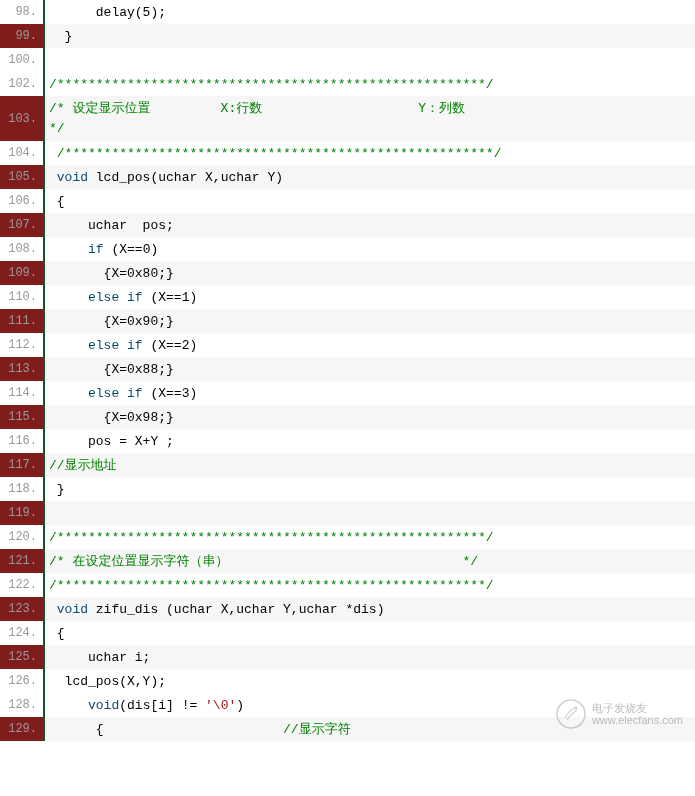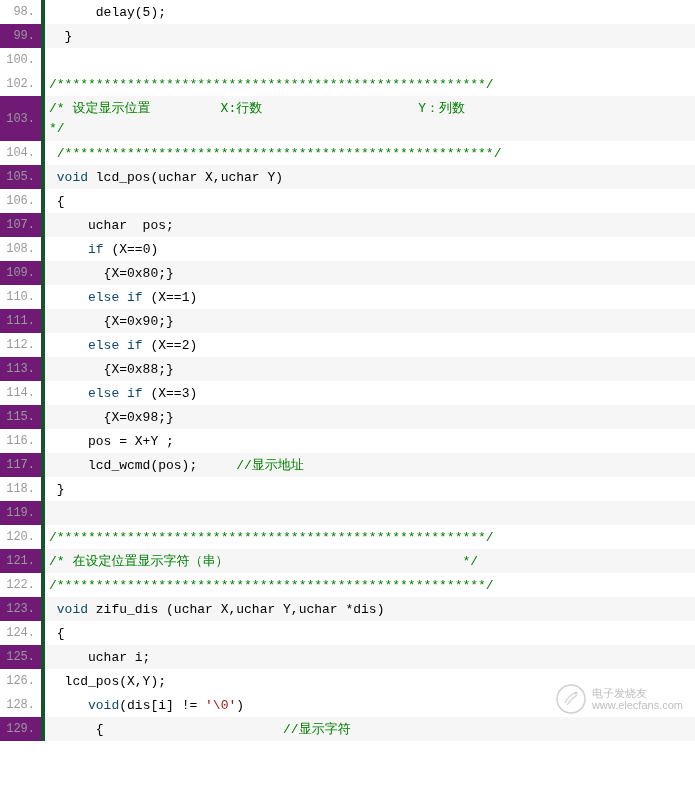--- a/index.html
+++ b/index.html
@@ -21,29 +21,29 @@
     }
     .line-alt {
       background: #f6f6f6;
     }
     .gutter {
       width: 45px;
       text-align: right;
       padding-right: 6px;
       color: #999;
       font-size: 12px;
-      border-right: 4px solid #14532d;
+      border-right: 2px solid #14532d;
       display: flex;
       align-items: center;
       justify-content: flex-end;
       flex-shrink: 0;
       background: #fff;
     }
     .line-alt .gutter {
-      background: #701a75;
+      background: #7f1d1d;
     }
     .code {
       padding-left: 4px;
       white-space: pre;
       display: flex;
       align-items: center;
       flex: 1;
       overflow: hidden;
     }
     .code-wrap {
@@ -51,21 +51,21 @@
       padding-top: 3px;
       padding-bottom: 3px;
       line-height: 1.5;
     }
     .kw { color: #0c4a6e; }
     .cm { color: #008000; }
     .str { color: #a31515; }
     .plain { color: #000; }
     .watermark {
       position: absolute;
-      bottom: 27px;
+      bottom: 12px;
       right: 12px;
       display: flex;
       align-items: center;
       gap: 6px;
       opacity: 0.55;
       color: #888;
       font-family: sans-serif;
       font-size: 11px;
       pointer-events: none;
     }
@@ -143,21 +143,21 @@
     <div class="line line-alt">
       <div class="gutter">115.</div>
       <div class="code"><span class="plain">       {X=0x98;}</span></div>
     </div>
     <div class="line">
       <div class="gutter">116.</div>
       <div class="code"><span class="plain">     pos = X+Y ;  </span></div>
     </div>
     <div class="line line-alt">
       <div class="gutter">117.</div>
-      <div class="code"><span class="plain">     lcd_wcmd(pos);     </span><span class="cm">//显示地址</span></div>
+      <div class="code"><span class="cm">//显示地址</span></div>
     </div>
     <div class="line">
       <div class="gutter">118.</div>
       <div class="code"><span class="plain"> }</span></div>
     </div>
     <div class="line line-alt">
       <div class="gutter">119.</div>
       <div class="code"><span class="plain"> </span></div>
     </div>
     <div class="line">

